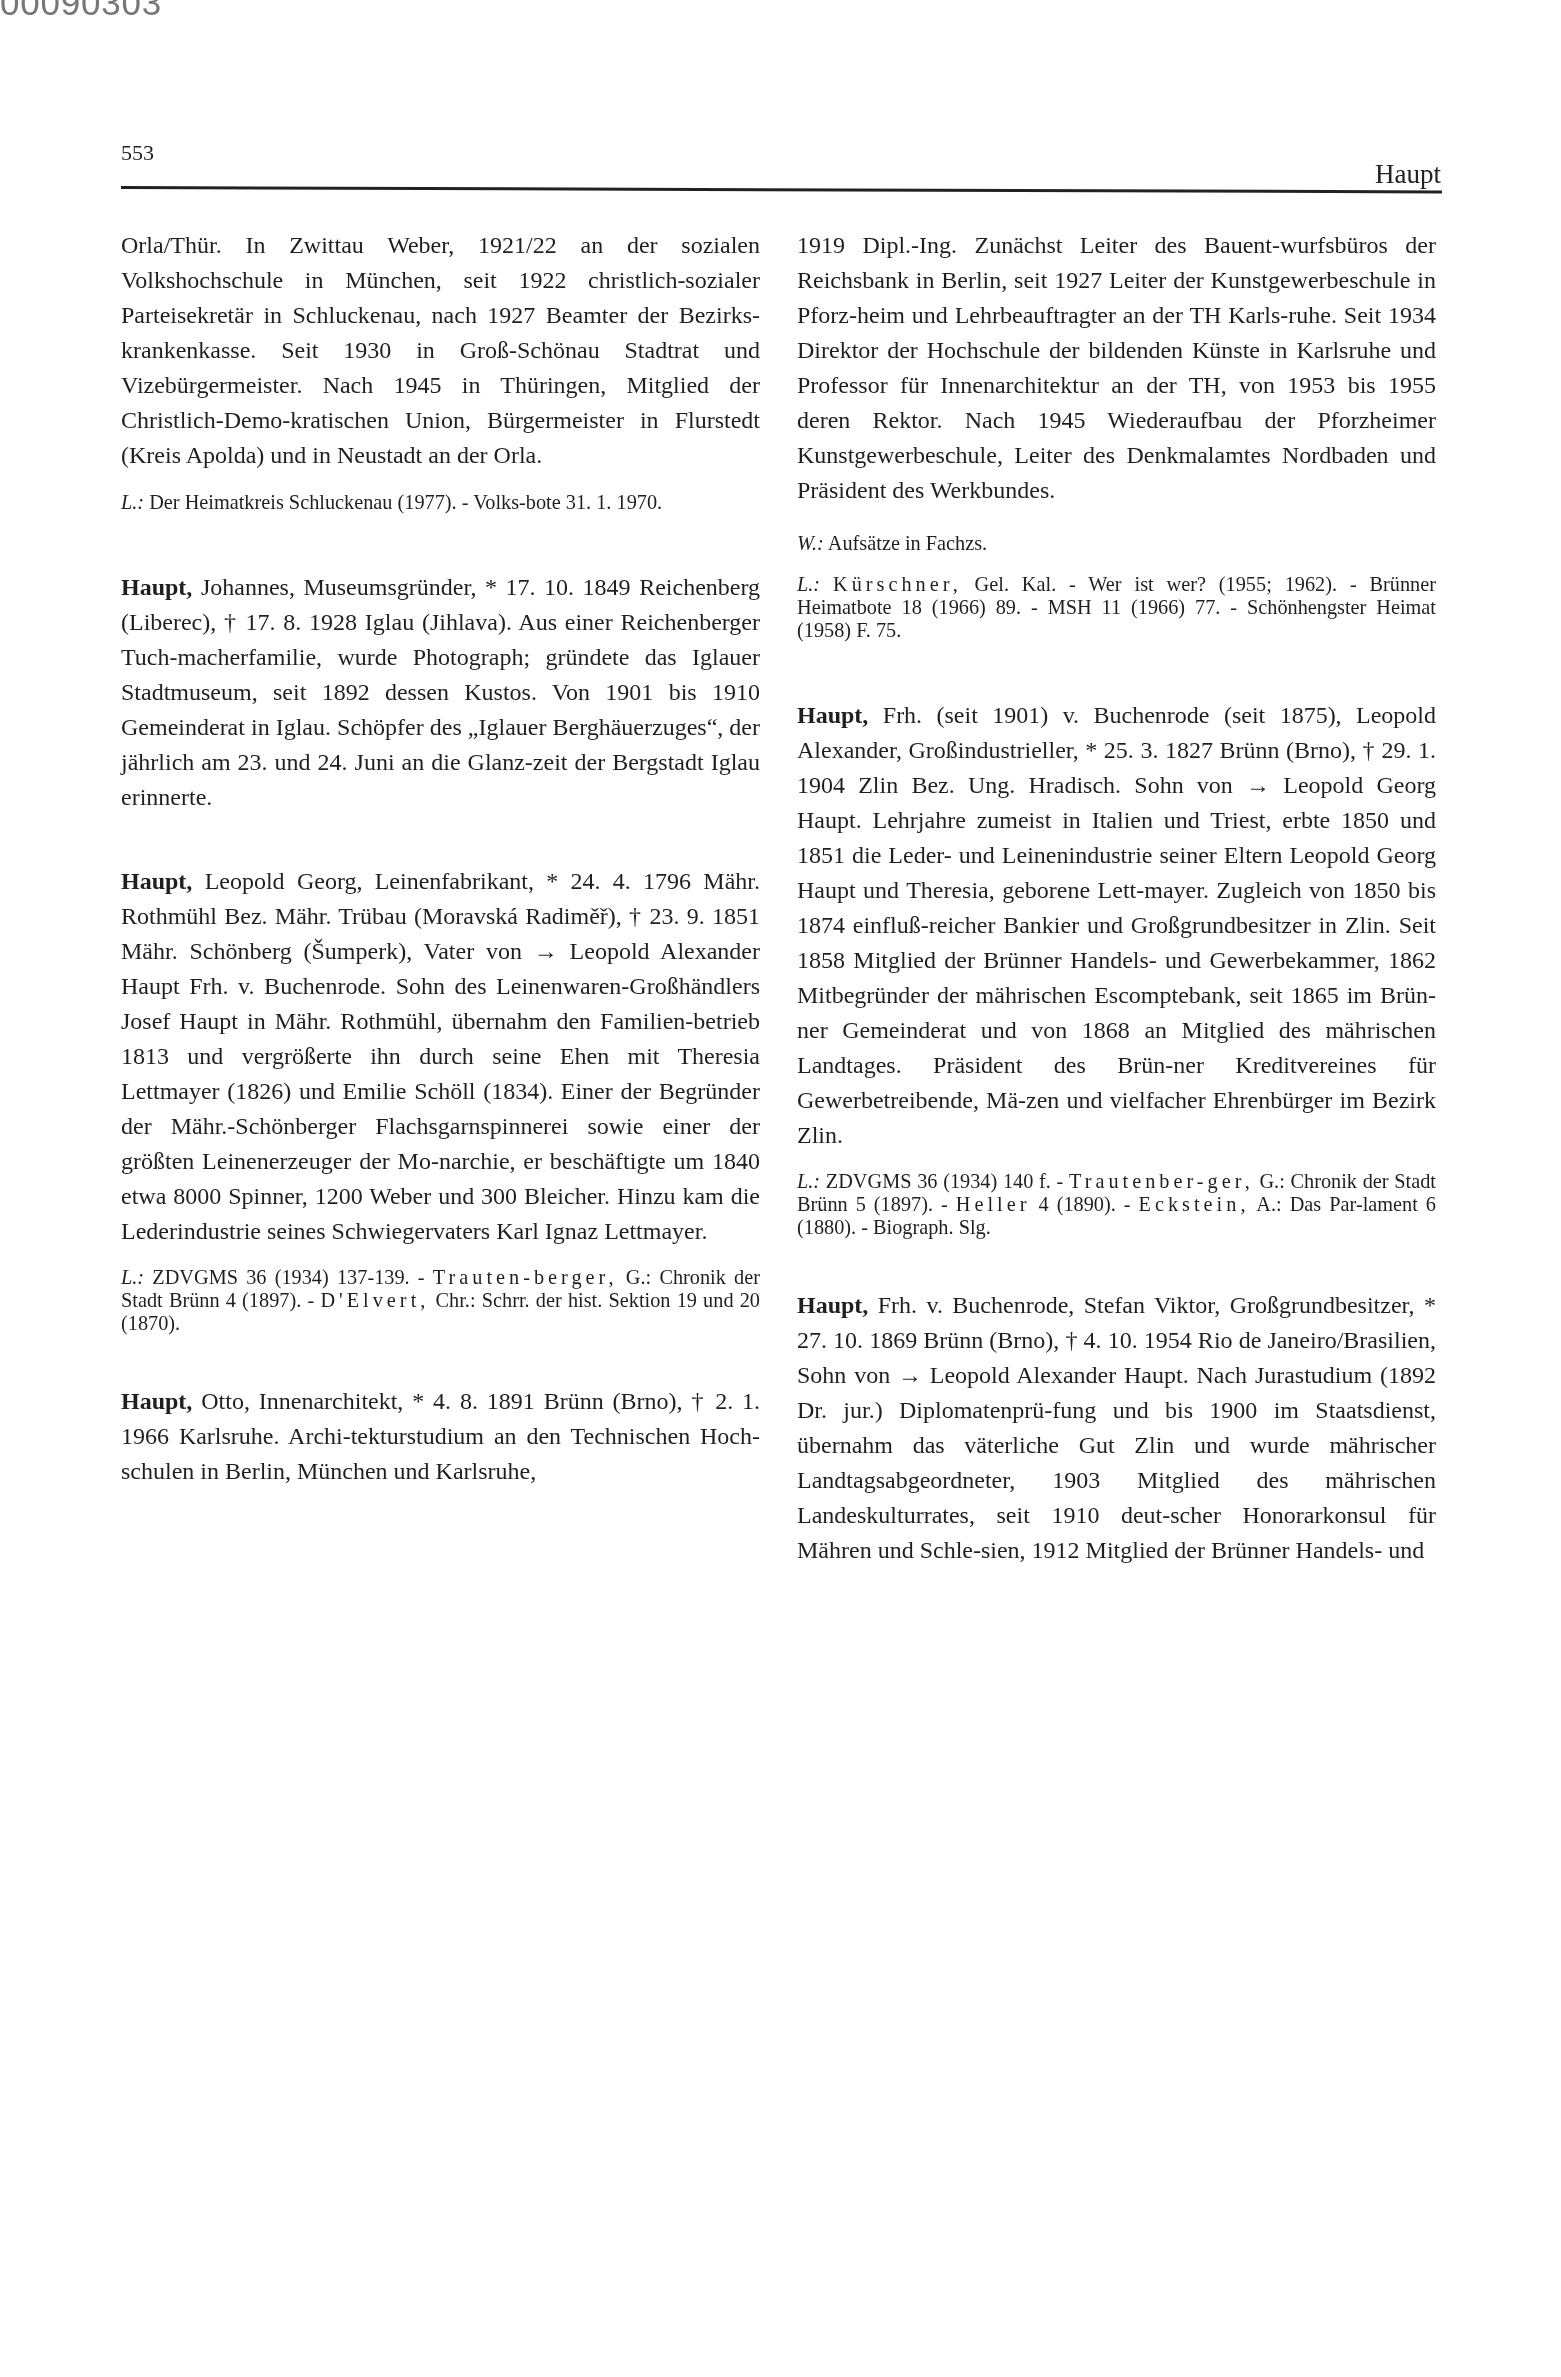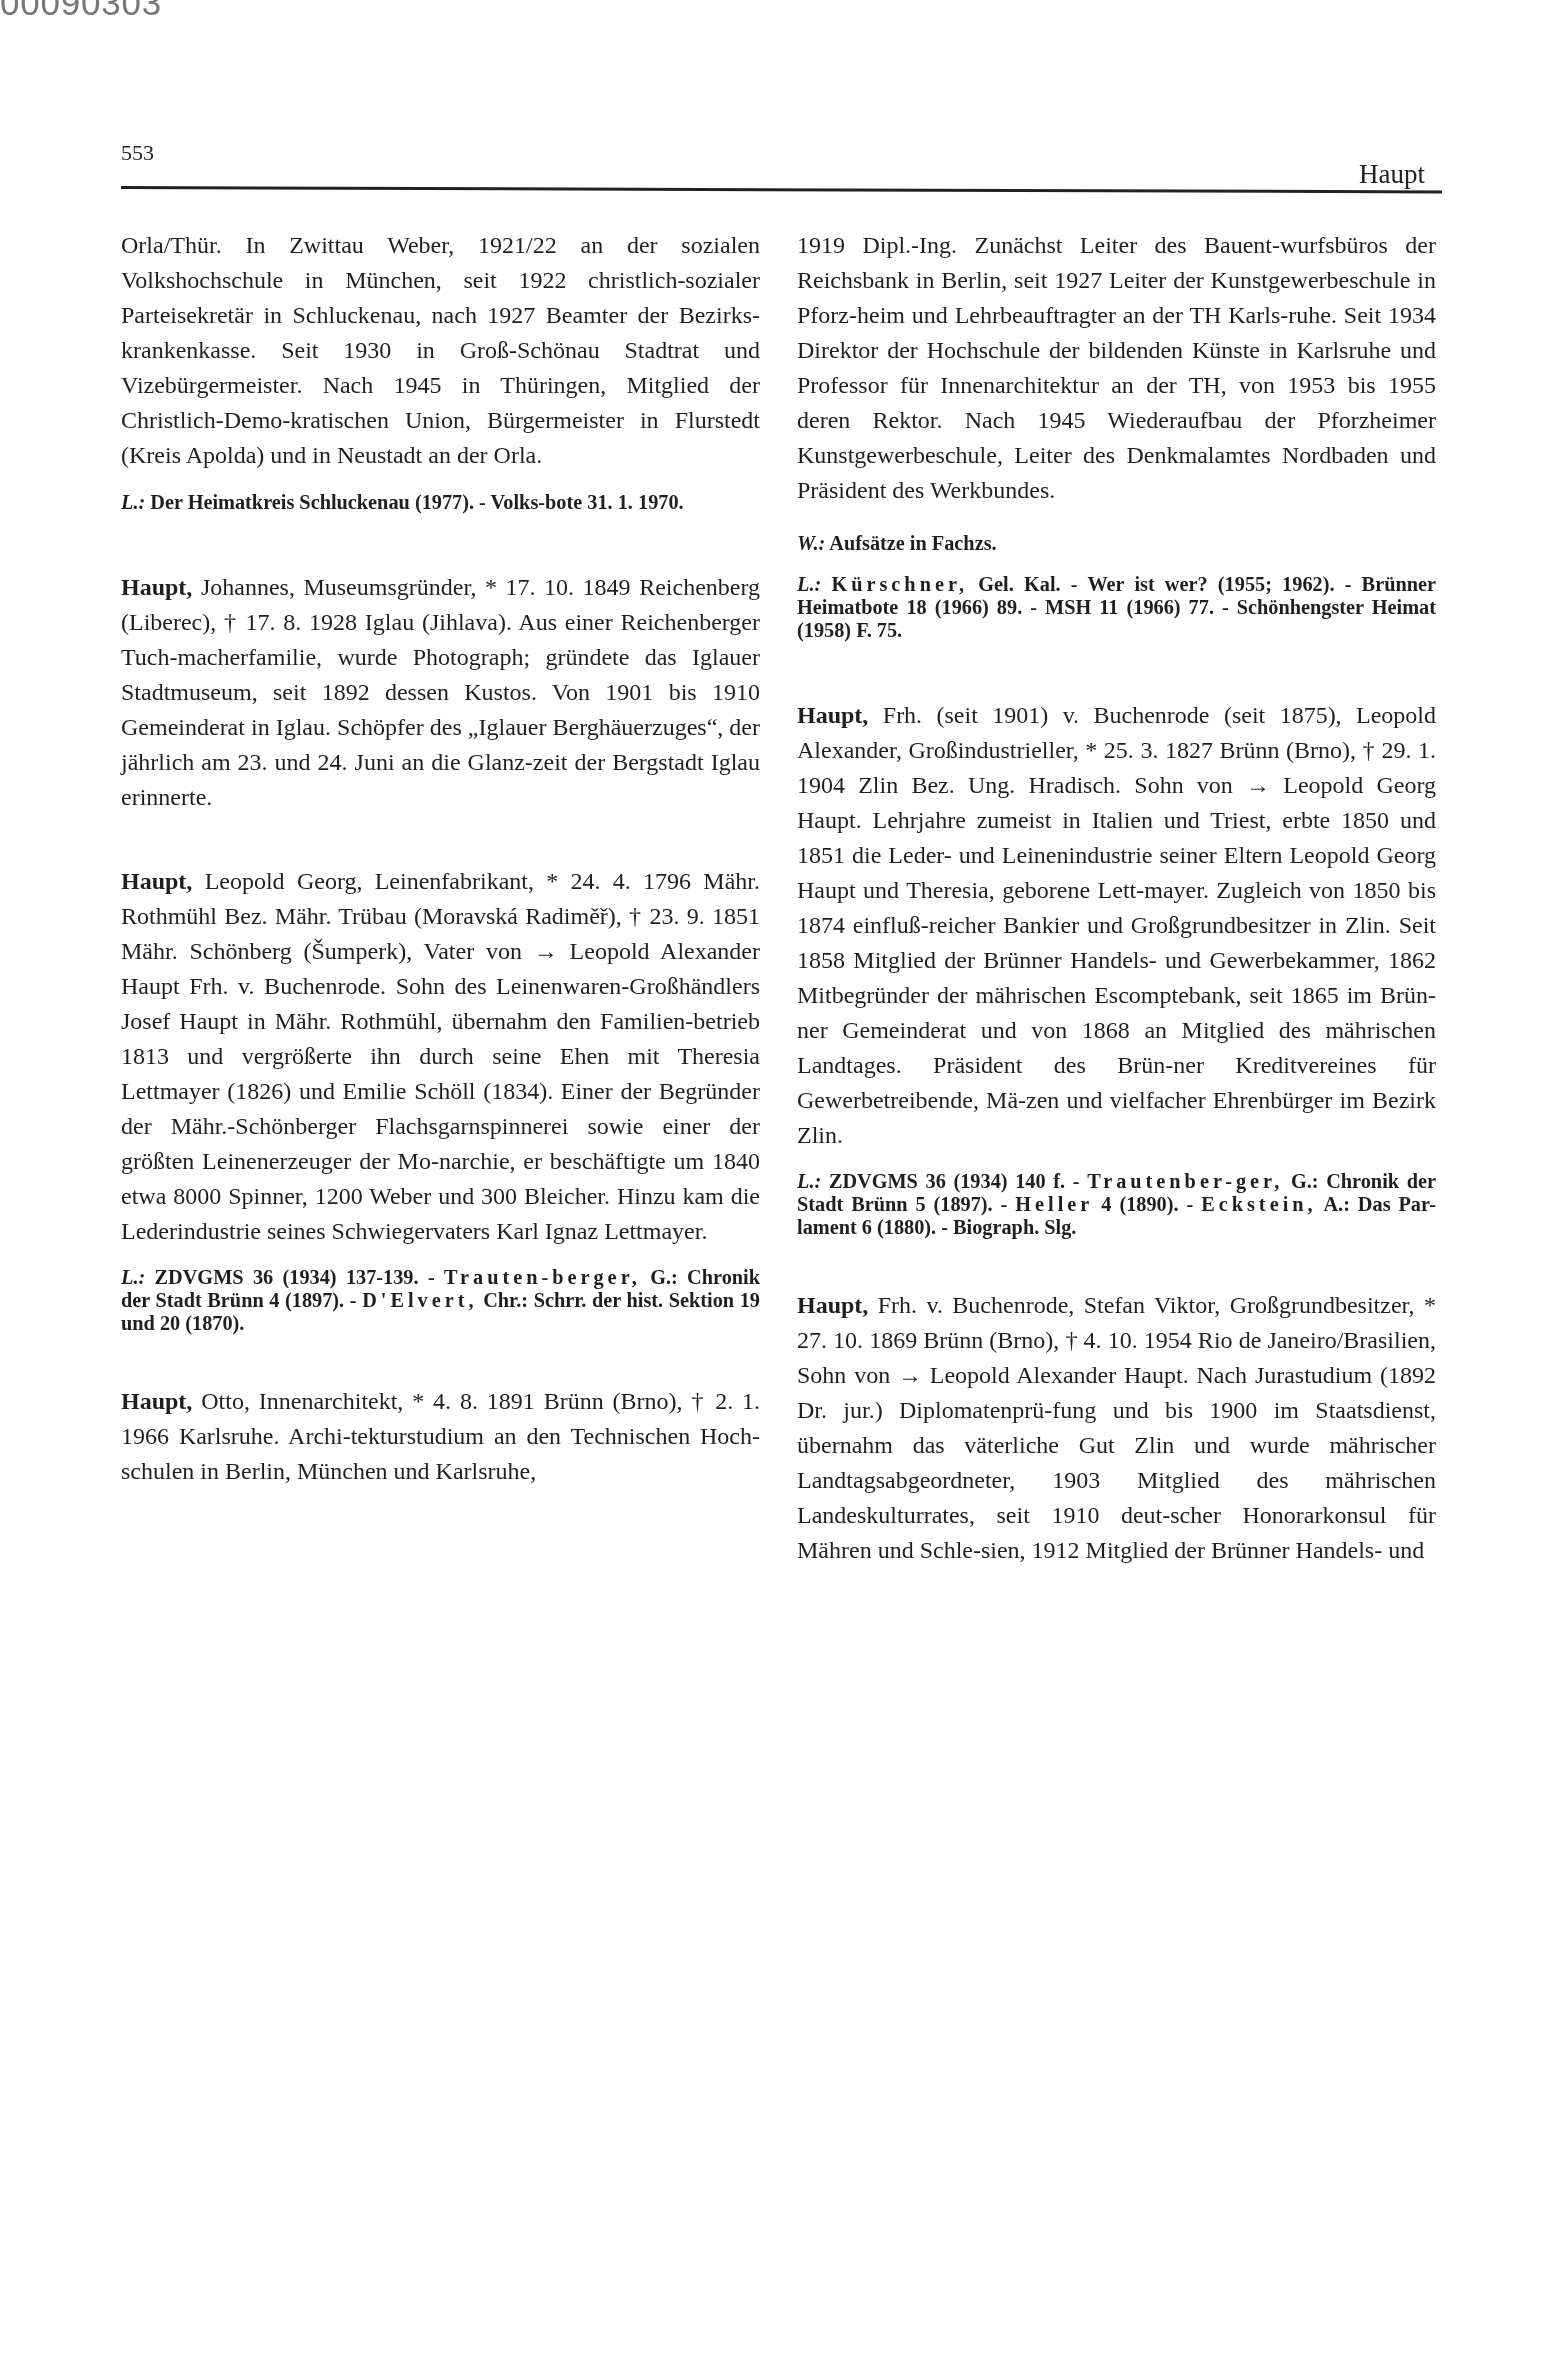--- a/index.html
+++ b/index.html
@@ -9,36 +9,36 @@
     }
     .scan-id {
       position: absolute; left: 0; top: -17.5px;
       font-family: "Liberation Sans", sans-serif; font-size: 35px; color: #777;
       letter-spacing: 0.8px;
     }
     .page-number {
       position: absolute; left: 121px; top: 140px; font-size: 22px; color: #222;
     }
     .running-head {
-      position: absolute; right: 136px; top: 159px; font-size: 27px; color: #222; margin-left: 25px;
+      position: absolute; right: 120px; top: 159px; font-size: 27px; color: #222; margin-left: 25px;
     }
     .header-rule {
       position: absolute; left: 121px; top: 186px; width: 1321px; height: 3.2px;
       background: #222; transform: rotate(0.19deg); transform-origin: left center;
     }
     .column {
       position: absolute; top: 228px; width: 639px;
       font-size: 24px; line-height: 35px; text-align: justify;
       hyphens: manual;
     }
     .col-left { left: 121px; }
     .col-right { left: 797px; }
     .para { margin: 0; }
     .lit {
-      font-size: 20.3px; line-height: 23px; margin: 17.5px 0 0 0; text-align: justify; font-weight: bold;
+      font-size: 20.3px; line-height: 23px; margin: 17.5px 0 0 0; text-align: justify;
     }
     .lit .tag { font-style: italic; }
     .entry { margin-top: 49px; }
     .entry-first { margin-top: 0; }
     .headword { font-weight: bold; }
     .spaced { letter-spacing: 4px; }
   </style>
 </head>
 <body>
 

